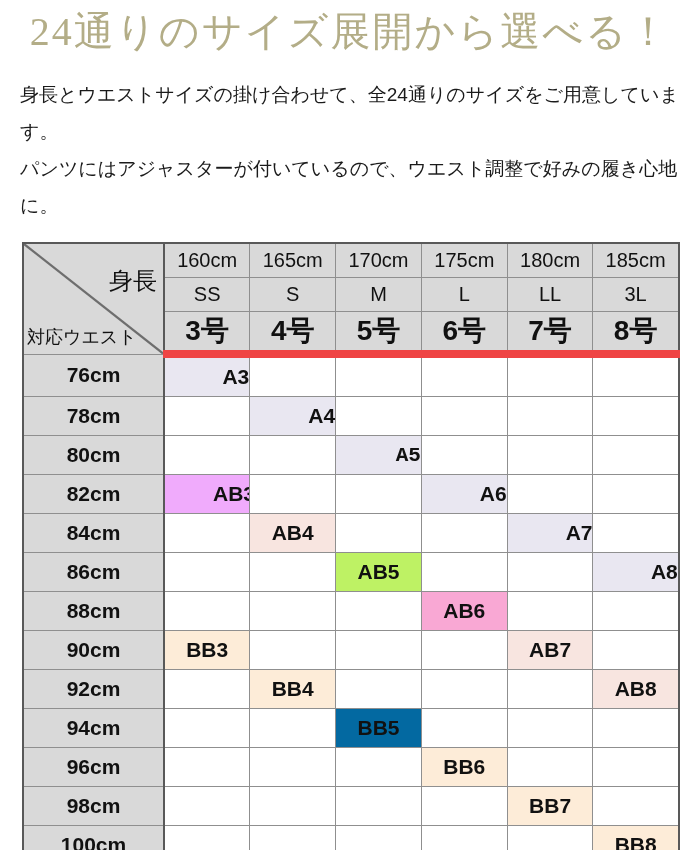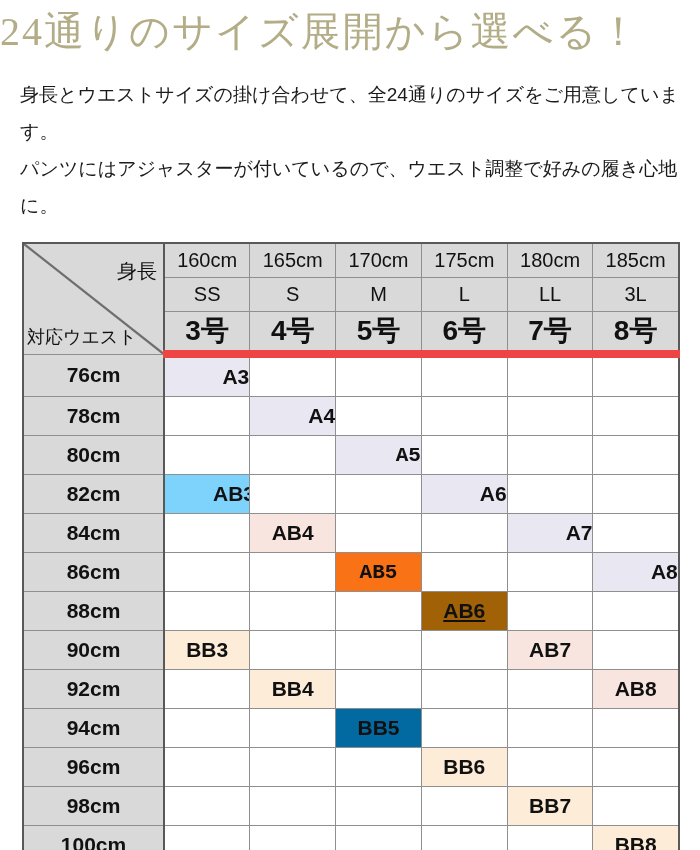--- a/index.html
+++ b/index.html
@@ -6,21 +6,21 @@
   body {
     width: 700px; height: 850px;
     background: #ffffff;
     font-family: "Liberation Sans", "DejaVu Sans", sans-serif;
     overflow: hidden;
   }
   .page { position: relative; width: 700px; height: 850px; }
 
   .main-title {
     margin: 6px 0 0 0;
-    text-align: left;
+    text-align: center;
     font-family: "Liberation Serif", "DejaVu Serif", serif;
     font-weight: normal;
     font-size: 40px;
     line-height: 52px;
     letter-spacing: 2px;
     color: #b3ad87;
   }
 
   .intro {
     margin: 18px 0 0 20px;
@@ -51,21 +51,21 @@
   thead th { background: #d9d9d9; height: 33px; font-weight: normal; font-size: 20px; }
   thead tr.r3 th { font-weight: bold; font-size: 28px; border-bottom: 8px solid #ef4444; }
 
   th.corner {
     position: relative;
     background: #d9d9d9;
     border-right: 2px solid #595959;
     padding: 0;
   }
   .corner svg.diag { position: absolute; left: 0; top: 0; width: 100%; height: 100%; }
-  .corner-top    { position: absolute; top: 14px; right: 6px; font-size: 20px; font-weight: normal; }
+  .corner-top    { position: absolute; top: 21px; right: 6px; font-size: 24px; font-weight: normal; }
   .corner-bottom { position: absolute; bottom: 5px; left: 3px; font-size: 18px; font-weight: normal; }
 
   tbody th.waist {
     background: #d9d9d9;
     border-right: 2px solid #595959;
     height: 38px;
     font-weight: bold;
     font-size: 21px;
   }
   tbody td { height: 38px; font-weight: bold; font-size: 21px; background: #ffffff; }
@@ -151,51 +151,51 @@
           <th class="waist">80cm</th>
           <td></td>
           <td></td>
           <td class="filled type-a" style="background-color: rgb(233, 231, 241); font-family: Liberation Mono, monospace;">A5</td>
           <td></td>
           <td></td>
           <td></td>
         </tr>
         <tr>
           <th class="waist">82cm</th>
-          <td class="filled type-ab" style="background-color: #7dd3fc; padding-left: 48px;">AB3</td>
+          <td class="filled type-ab" style="background-color: #f0abfc; padding-left: 48px;">AB3</td>
           <td></td>
           <td></td>
           <td class="filled type-a" style="background-color: rgb(233, 231, 241); margin-top: 17px;">A6</td>
           <td></td>
           <td></td>
         </tr>
         <tr>
           <th class="waist">84cm</th>
           <td></td>
           <td class="filled type-ab" style="background-color: rgb(248, 229, 224);">AB4</td>
           <td></td>
           <td></td>
           <td class="filled type-a" style="background-color: rgb(233, 231, 241);">A7</td>
           <td></td>
         </tr>
         <tr>
           <th class="waist">86cm</th>
           <td></td>
           <td></td>
-          <td class="filled type-ab" style="background-color: #f97316; font-family: Liberation Mono, monospace;">AB5</td>
+          <td class="filled type-ab" style="background-color: #bef264;">AB5</td>
           <td></td>
           <td></td>
           <td class="filled type-a" style="background-color: rgb(233, 231, 241); margin-left: 27px;">A8</td>
         </tr>
         <tr>
           <th class="waist">88cm</th>
           <td></td>
           <td></td>
           <td></td>
-          <td class="filled type-ab" style="background-color: #a16207; text-decoration: underline;">AB6</td>
+          <td class="filled type-ab" style="background-color: #f9a8d4;">AB6</td>
           <td></td>
           <td></td>
         </tr>
         <tr>
           <th class="waist">90cm</th>
           <td class="filled type-bb" style="background-color: rgb(253, 236, 216);">BB3</td>
           <td></td>
           <td></td>
           <td></td>
           <td class="filled type-ab" style="background-color: rgb(248, 229, 224);">AB7</td>

